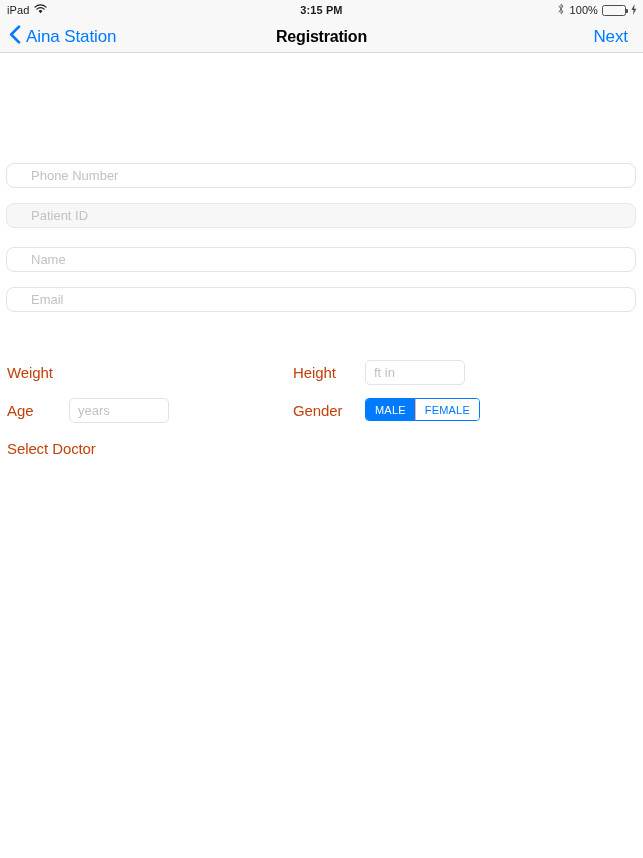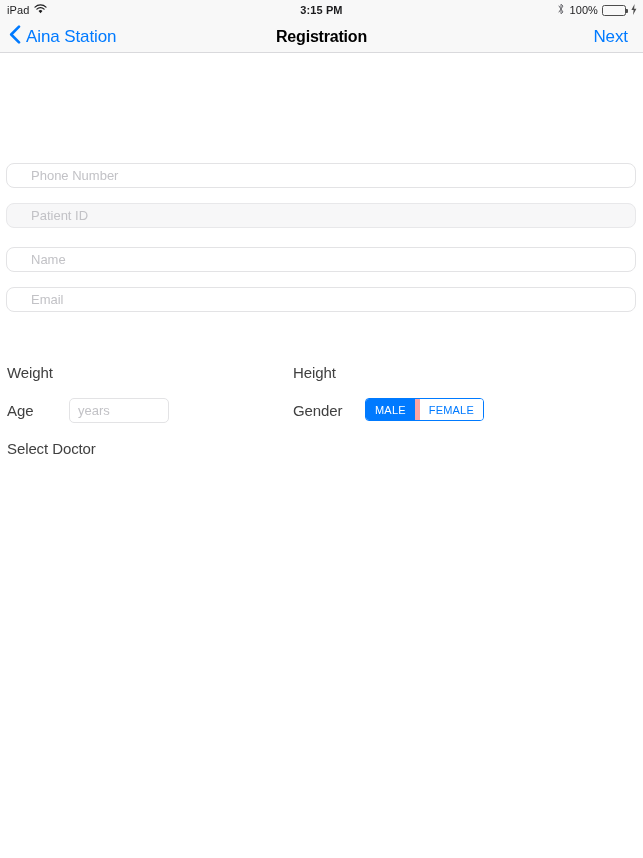--- a/index.html
+++ b/index.html
@@ -166,21 +166,21 @@
 
   #field-phone   { top: 109px; }
   #field-patient { top: 149px; }
   #field-name    { top: 193px; }
   #field-email   { top: 233px; }
 
   
   .row-label {
     position: absolute;
     font-size: 15px;
-    color: #404040;
+    color: #c2410c;
     letter-spacing: -0.1px;
     white-space: nowrap;
   }
   .field-small {
     position: absolute;
     width: 100px;
     height: 25px;
     border: 1px solid #e3e3e5;
     border-radius: 5px;
     background: #ffffff;
@@ -222,21 +222,21 @@
     letter-spacing: 0.2px;
     background: #ffffff;
     color: #007aff;
     cursor: pointer;
     user-select: none;
   }
   .segment.selected {
     background: #007aff;
     color: #ffffff;
   }
-  .segment + .segment { border-left: 5px solid #fca5a5; }
+  .segment + .segment { border-left: 1px solid #fca5a5; }
 
   
   #label-doctor { left: 7px; top: 386px; }
   #field-doctor {
     position: absolute;
     left: 116px;
     top: 382px;
     width: 510px;
     height: 25px;
     border: 1px solid #e3e3e5;
@@ -304,20 +304,21 @@
 
     <input id="field-patient" class="field-wide disabled" type="text" placeholder="Patient ID" style="">
 
     <input id="field-name" class="field-wide" type="text" placeholder="Name" style="">
 
     <input id="field-email" class="field-wide" type="text" placeholder="Email" style="">
 
     <div id="label-weight" class="row-label">Weight</div>
 
     <div id="label-height" class="row-label">Height</div>
+    <input id="field-height" class="field-small" type="text" placeholder="ft in" style="">
 
     <div id="label-age" class="row-label">Age</div>
     <input id="field-age" class="field-small" type="text" placeholder="years" style="">
 
     <div id="label-gender" class="row-label">Gender</div>
     <div class="segmented">
       <div class="segment selected">MALE</div>
       <div class="segment">FEMALE</div>
     </div>
 

